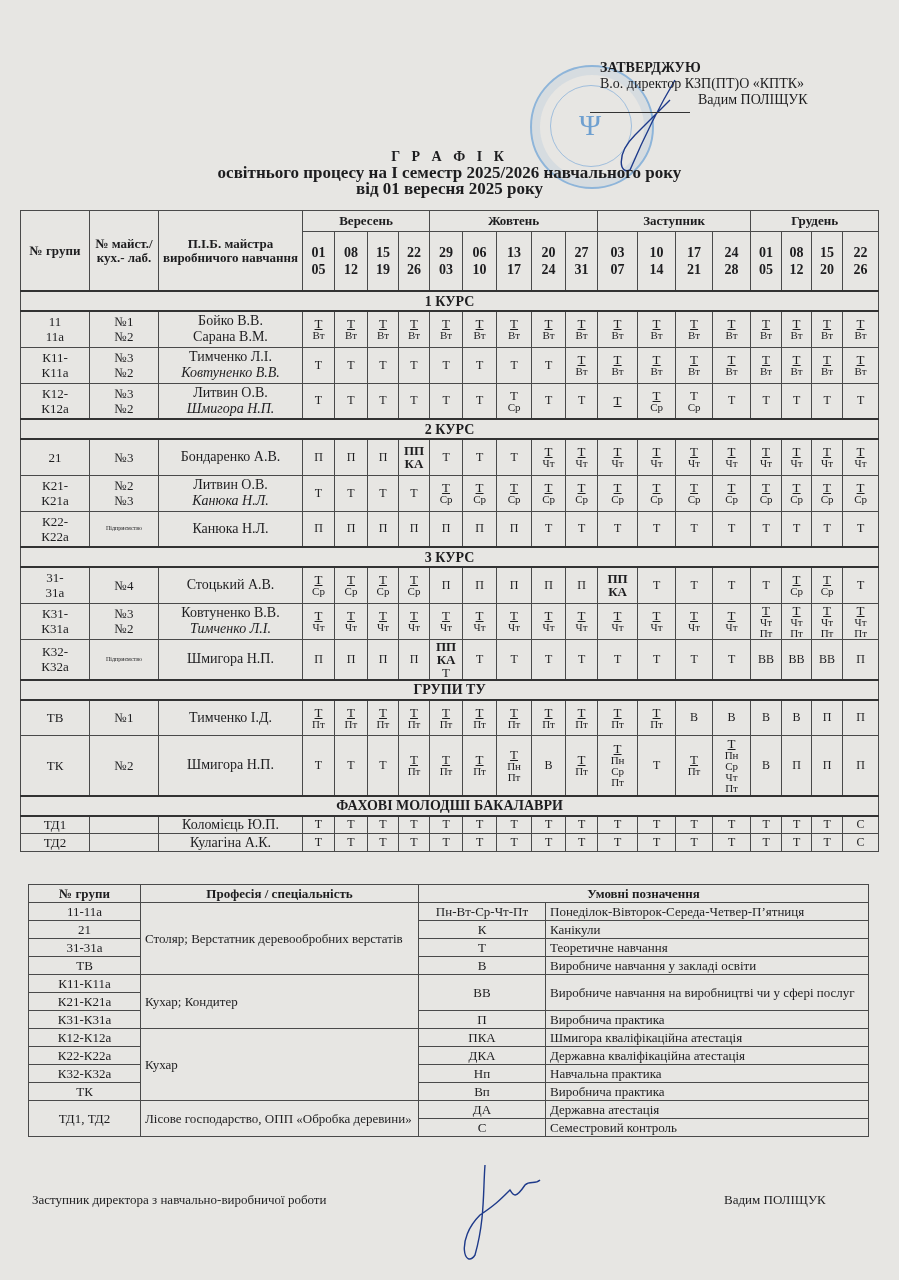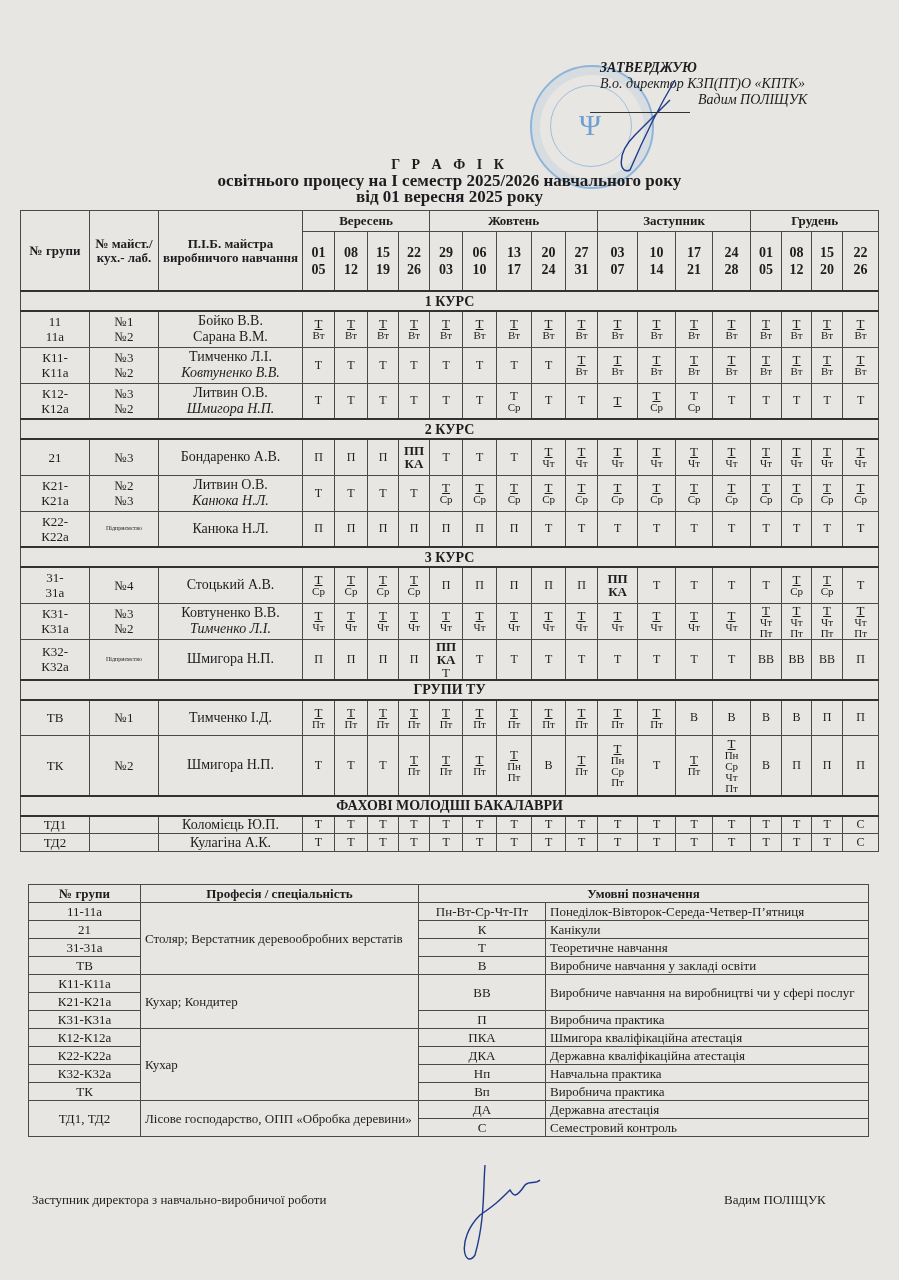--- a/index.html
+++ b/index.html
@@ -1,29 +1,29 @@
 <!DOCTYPE html>
 <html><head>
 <meta charset="utf-8">
 <style>
   html,body{margin:0;padding:0;}
   body{width:899px;height:1280px;background:#e7e6e3;position:relative;overflow:hidden;
        font-family:"Liberation Serif","DejaVu Serif",serif;color:#1d1d1f;}
-  .approve{position:absolute;left:560px;top:60px;width:300px;font-size:14px;line-height:16px;font-style:italic;}
+  .approve{position:absolute;left:560px;top:60px;width:300px;font-size:14px;line-height:16px;}
   .approve .t1{font-weight:bold;margin-left:40px;}
   .approve .t2{margin-left:40px;}
   .approve .t3{margin-left:138px;}
   .sign-line{position:absolute;left:590px;top:112px;width:100px;border-top:1px solid #333;}
   .stamp{position:absolute;left:530px;top:65px;width:120px;height:120px;border-radius:50%;
          border:2px solid rgba(70,140,210,.55);box-shadow:inset 0 0 0 8px rgba(70,140,210,.10);}
   .stamp .inner{position:absolute;left:18px;top:18px;width:80px;height:80px;border-radius:50%;
          border:1px solid rgba(70,140,210,.45);}
   .stamp .trident{position:absolute;left:44px;top:38px;width:28px;height:40px;color:rgba(60,130,200,.7);font-size:30px;line-height:40px;text-align:center;}
   .sig1{position:absolute;left:590px;top:75px;width:120px;height:100px;}
-  .title{position:absolute;left:0;top:157px;width:899px;text-align:center;font-weight:bold;}
+  .title{position:absolute;left:0;top:149px;width:899px;text-align:center;font-weight:bold;}
   .title .h{font-size:14px;letter-spacing:4px;line-height:16px;}
   .title .s{font-size:17px;line-height:16px;}
 
   table{border-collapse:collapse;position:absolute;}
   .sched{left:20px;top:210px;width:858px;table-layout:fixed;}
   .sched td,.sched th{border:1px solid #4a4a4a;text-align:center;vertical-align:middle;padding:0;
        font-size:13px;line-height:13px;overflow:hidden;}
   .sched th{font-weight:bold;font-size:13px;line-height:14px;}
   .sched th.mon{height:20px;}
   .sched th.wk{height:58px;font-size:14px;line-height:17px;}

